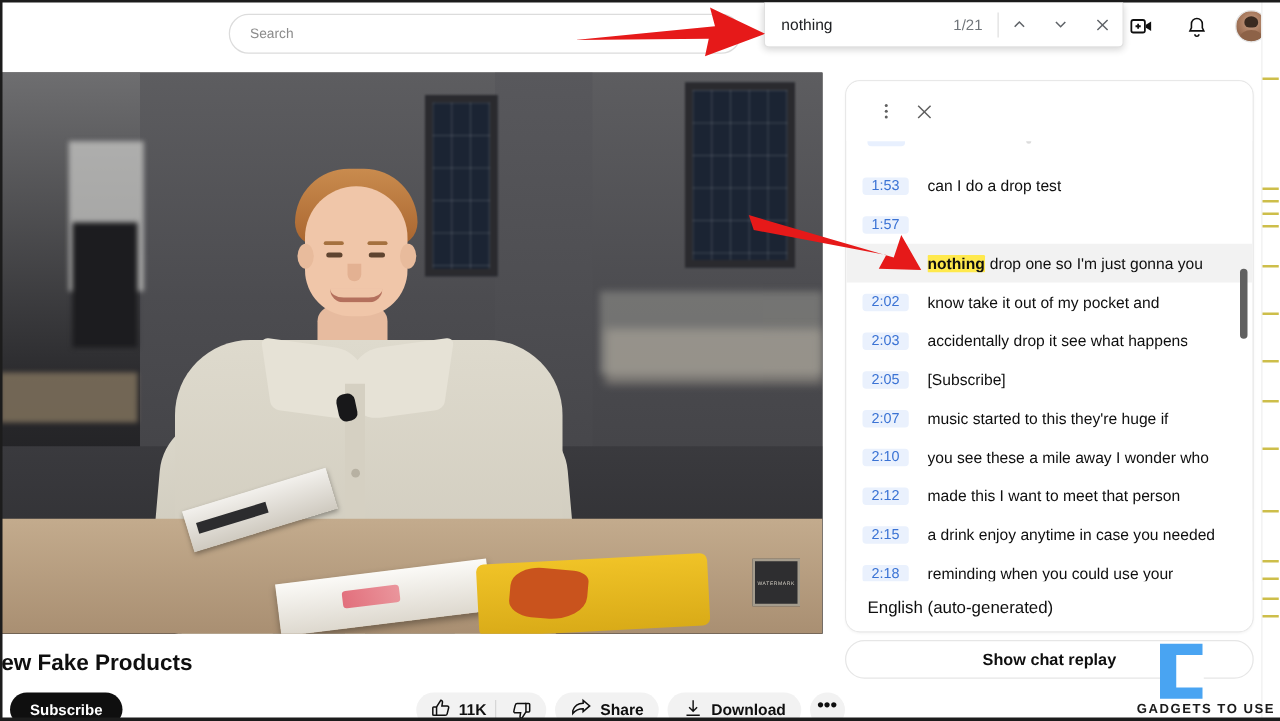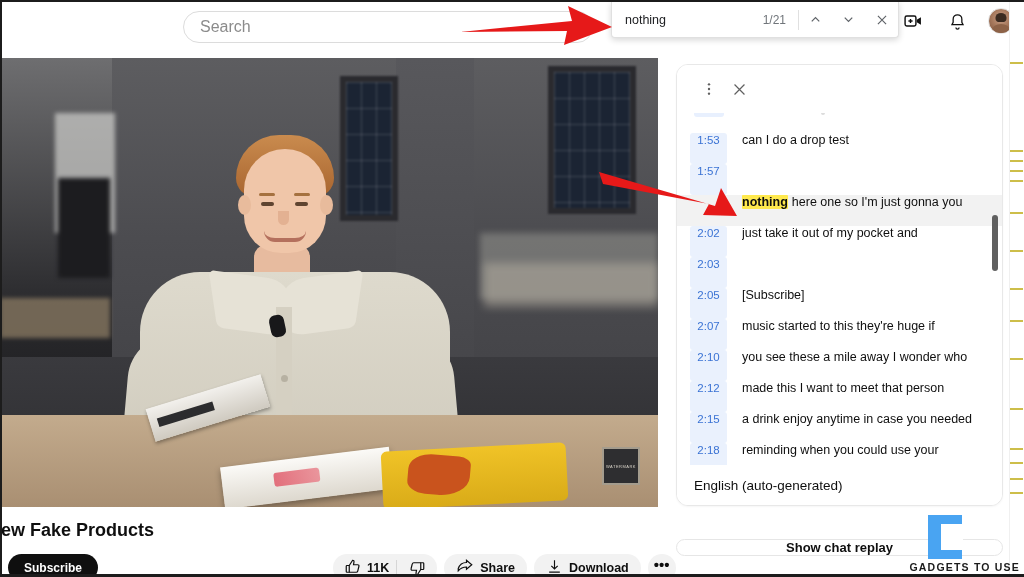--- a/index.html
+++ b/index.html
@@ -26,21 +26,21 @@
   .search-wrap {
     position: absolute; left: 183px; top: 11px;
     width: 410px; height: 32px;
   }
   .search-input {
     width: 100%; height: 100%;
     border: 1px solid #dcdcdc;
     border-radius: 18px;
     background: #ffffff;
     padding: 0 16px;
-    font-size: 16px;
+    font-size: 11px;
     color: #202124;
     font-family: "Liberation Sans", sans-serif;
     outline: none;
   }
   .search-input::placeholder { color: #8b8b8b; }
 
   .top-icons {
     position: absolute; right: 10px; top: 8px;
     display: flex; align-items: center; gap: 18px;
   }
@@ -365,21 +365,21 @@
   }
   .tr-partial .ghost-ts {
     position: absolute; left: 17px; top: -4px;
     width: 30px; height: 8px; border-radius: 3px; background: #e8f0fe;
   }
   .tr-partial .ghost-tx {
     position: absolute; left: 144px; top: -2px;
     width: 4px; height: 4px; border-radius: 2px; background: #dcdcdc;
   }
   .tr-row {
-    display: flex; 
+    display: flex; align-items: center;
     height: 31px;
     padding-left: 13px;
     cursor: pointer;
   }
   .tr-row.active { background: #f2f2f2; }
   .ts {
     width: 37px; flex: 0 0 auto;
     font-size: 11.5px; color: #3b73d4;
     background: #eaf1fd;
     border-radius: 3px;
@@ -403,22 +403,22 @@
     background: #ffffff;
   }
   .tr-scroll {
     position: absolute; right: 4px; top: 150px;
     width: 6px; height: 56px; border-radius: 3px;
     background: #606060;
   }
 
   
   .chat-replay {
-    position: absolute; left: 676px; top: 539px;
-    width: 327px; height: 17px;
+    position: absolute; left: 676px; top: 512px;
+    width: 327px; height: 31px;
     border: 1px solid #e6e6e6;
     border-radius: 18px;
     background: #ffffff;
     display: flex; align-items: center; justify-content: center;
     font-size: 13px; font-weight: bold; color: #0f0f0f;
     cursor: pointer;
   }
 
   
   .scrollbar {
@@ -641,28 +641,29 @@
 
     <div class="tr-row">
           <div class="ts">1:53</div>
           <div class="tx">can I do a drop test</div>
         </div>
         <div class="tr-row">
           <div class="ts">1:57</div>
         </div>
         <div class="tr-row active">
           <div class="ts blank"></div>
-          <div class="tx"><span class="hl-term">nothing</span><span style="margin-left: 4px;">here one so I'm just gonna you</span></div>
+          <div class="tx"><span class="hl-term">nothing</span><span style="margin-left: 4px;">drop one so I'm just gonna you</span></div>
         </div>
         <div class="tr-row">
           <div class="ts">2:02</div>
-          <div class="tx">just take it out of my pocket and</div>
+          <div class="tx">know take it out of my pocket and</div>
         </div>
         <div class="tr-row">
           <div class="ts">2:03</div>
+          <div class="tx">accidentally drop it see what happens</div>
         </div>
         <div class="tr-row">
           <div class="ts">2:05</div>
           <div class="tx">[Subscribe]</div>
         </div>
         <div class="tr-row">
           <div class="ts">2:07</div>
           <div class="tx">music started to this they're huge if</div>
         </div>
         <div class="tr-row">

